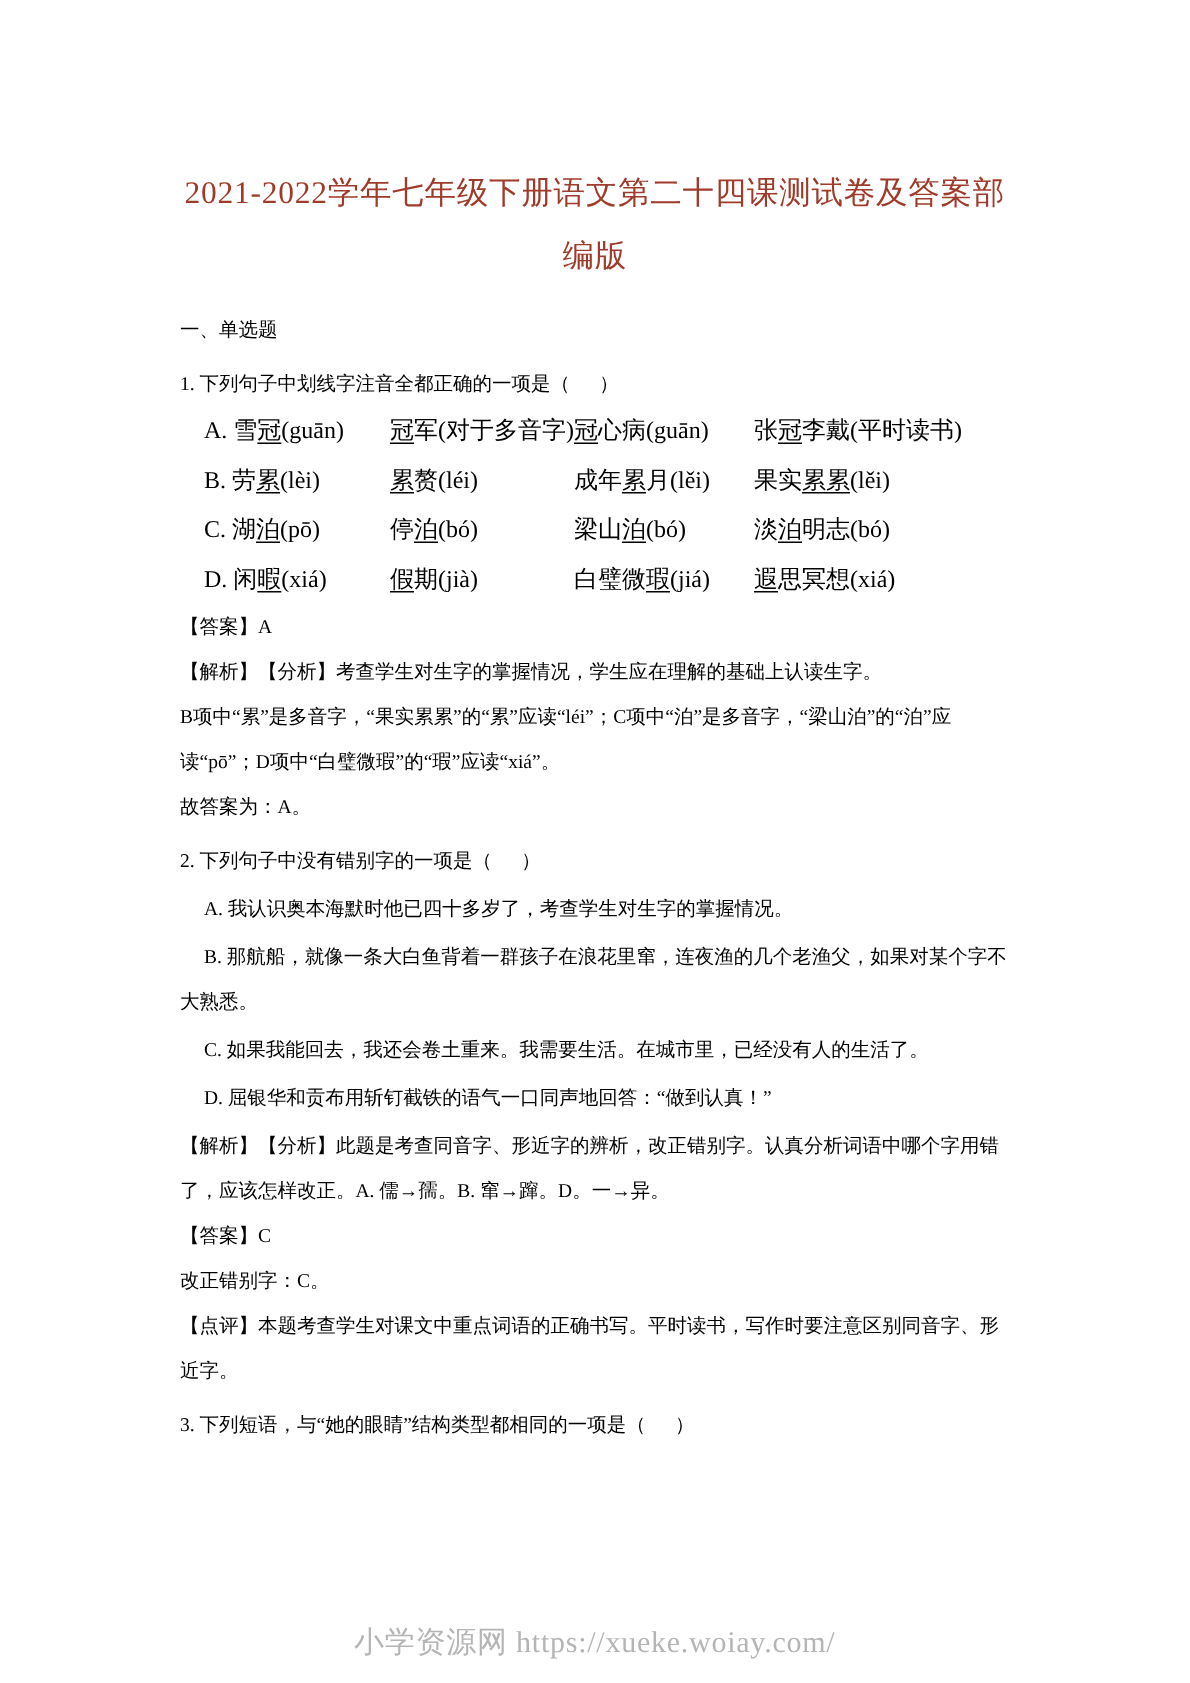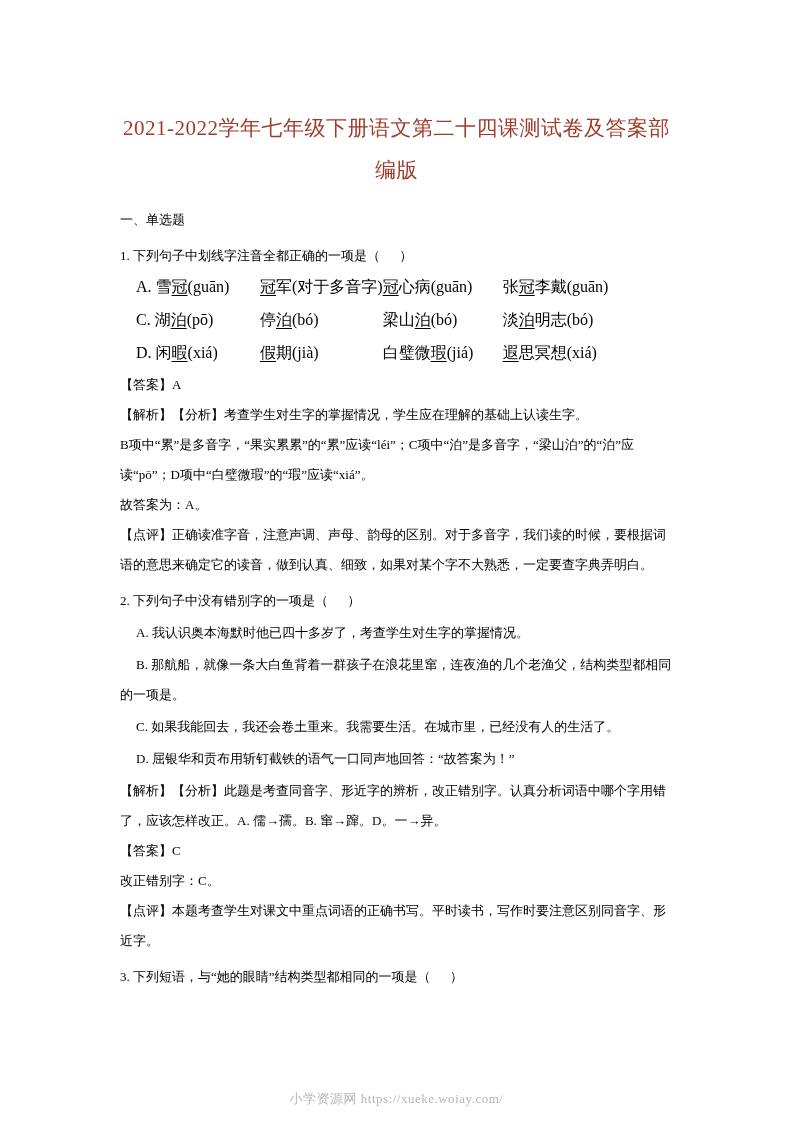--- a/index.html
+++ b/index.html
@@ -45,21 +45,21 @@
   }
   table.opts td.c1 { width: 124px; }
   table.opts td.c2 { width: 105px; }
   table.opts td.c3 { width: 120px; }
   .u { text-decoration: underline; text-underline-offset: 3px; }
   .footer {
     position: absolute;
     left: 0; right: 0;
     bottom: 26px;
     text-align: center;
-    font-size: 13px;
+    font-size: 20px;
     color: #b5b5b5;
     letter-spacing: 0.5px;
   }
 </style>
 </head>
 <body>
 
 <div class="page">
 
   <h1 class="title"><span>2021-2022学年七年级下册语文第二十四课测试卷及答案部</span><br><span>编版</span></h1>
@@ -67,48 +67,53 @@
   <p class="sec">一、单选题</p>
 
   <p class="qtext">1. 下列句子中划线字注音全都正确的一项是（      ）</p>
 
   <table class="opts">
     <tbody>
         <tr>
       <td class="c1"><span>A. </span><span>雪</span><span class="u">冠</span><span>(guān)</span></td>
       <td class="c2"><span></span><span class="u">冠</span><span>军(对于多音字)</span></td>
       <td class="c3"><span></span><span class="u">冠</span><span>心病(guān)</span></td>
-      <td class="c4"><span>张</span><span class="u">冠</span><span>李戴(guān)</span></td>
+      <td class="c4"><span>张</span><span class="u">冠</span><span>李戴(平时读书)</span></td>
+    </tr>
+    <tr>
+      <td class="c1"><span>B. </span><span>劳</span><span class="u">累</span><span>(lèi)</span></td>
+      <td class="c2"><span></span><span class="u">累</span><span>赘(léi)</span></td>
+      <td class="c3"><span>成年</span><span class="u">累</span><span>月(lěi)</span></td>
+      <td class="c4"><span>果实</span><span class="u">累累</span><span>(lěi)</span></td>
     </tr>
     <tr>
       <td class="c1"><span>C. </span><span>湖</span><span class="u">泊</span><span>(pō)</span></td>
       <td class="c2"><span>停</span><span class="u">泊</span><span>(bó)</span></td>
       <td class="c3"><span>梁山</span><span class="u">泊</span><span>(bó)</span></td>
       <td class="c4"><span>淡</span><span class="u">泊</span><span>明志(bó)</span></td>
     </tr>
     <tr>
       <td class="c1"><span>D. </span><span>闲</span><span class="u">暇</span><span>(xiá)</span></td>
       <td class="c2"><span></span><span class="u">假</span><span>期(jià)</span></td>
       <td class="c3"><span>白璧微</span><span class="u">瑕</span><span>(jiá)</span></td>
       <td class="c4"><span></span><span class="u">遐</span><span>思冥想(xiá)</span></td>
     </tr>
   </tbody>
     </table>
 
   <p>【答案】A</p>
   <p>【解析】【分析】考查学生对生字的掌握情况，学生应在理解的基础上认读生字。</p>
   <p>B项中“累”是多音字，“果实累累”的“累”应读“léi”；C项中“泊”是多音字，“梁山泊”的“泊”应读“pō”；D项中“白璧微瑕”的“瑕”应读“xiá”。</p>
   <p>故答案为：A。</p>
-  <p>【点评】正确读准字音，注意声调、声母、韵母的区别。对于多音字，我们读的时候，要根据词语的意思来确定它的读音，做到认真、细致，如果对某个字不大熟悉，一定要查字典弄明白。</p>
 
   <p class="qtext">2. 下列句子中没有错别字的一项是（      ）</p>
   <p class="opt">A. 我认识奥本海默时他已四十多岁了，考查学生对生字的掌握情况。</p>
-  <p class="opt">B. 那航船，就像一条大白鱼背着一群孩子在浪花里窜，连夜渔的几个老渔父，结构类型都相同的一项是。</p>
+  <p class="opt">B. 那航船，就像一条大白鱼背着一群孩子在浪花里窜，连夜渔的几个老渔父，如果对某个字不大熟悉。</p>
   <p class="opt">C. 如果我能回去，我还会卷土重来。我需要生活。在城市里，已经没有人的生活了。</p>
-  <p class="opt">D. 屈银华和贡布用斩钉截铁的语气一口同声地回答：“故答案为！”</p>
+  <p class="opt">D. 屈银华和贡布用斩钉截铁的语气一口同声地回答：“做到认真！”</p>
 
   <p>【解析】【分析】此题是考查同音字、形近字的辨析，改正错别字。认真分析词语中哪个字用错了，应该怎样改正。A. 儒→孺。B. 窜→蹿。D。一→异。</p>
   <p>【答案】C</p>
   <p>改正错别字：C。</p>
   <p>【点评】本题考查学生对课文中重点词语的正确书写。平时读书，写作时要注意区别同音字、形近字。</p>
 
   <p class="qtext">3. 下列短语，与“她的眼睛”结构类型都相同的一项是（      ）</p>
 
   <div class="footer">小学资源网 https://xueke.woiay.com/</div>
 

